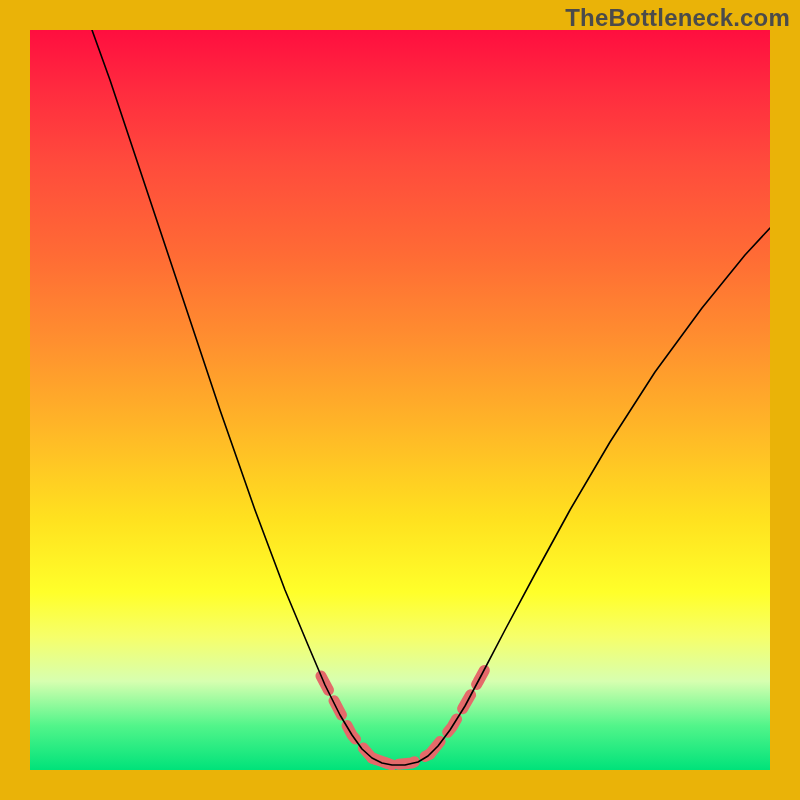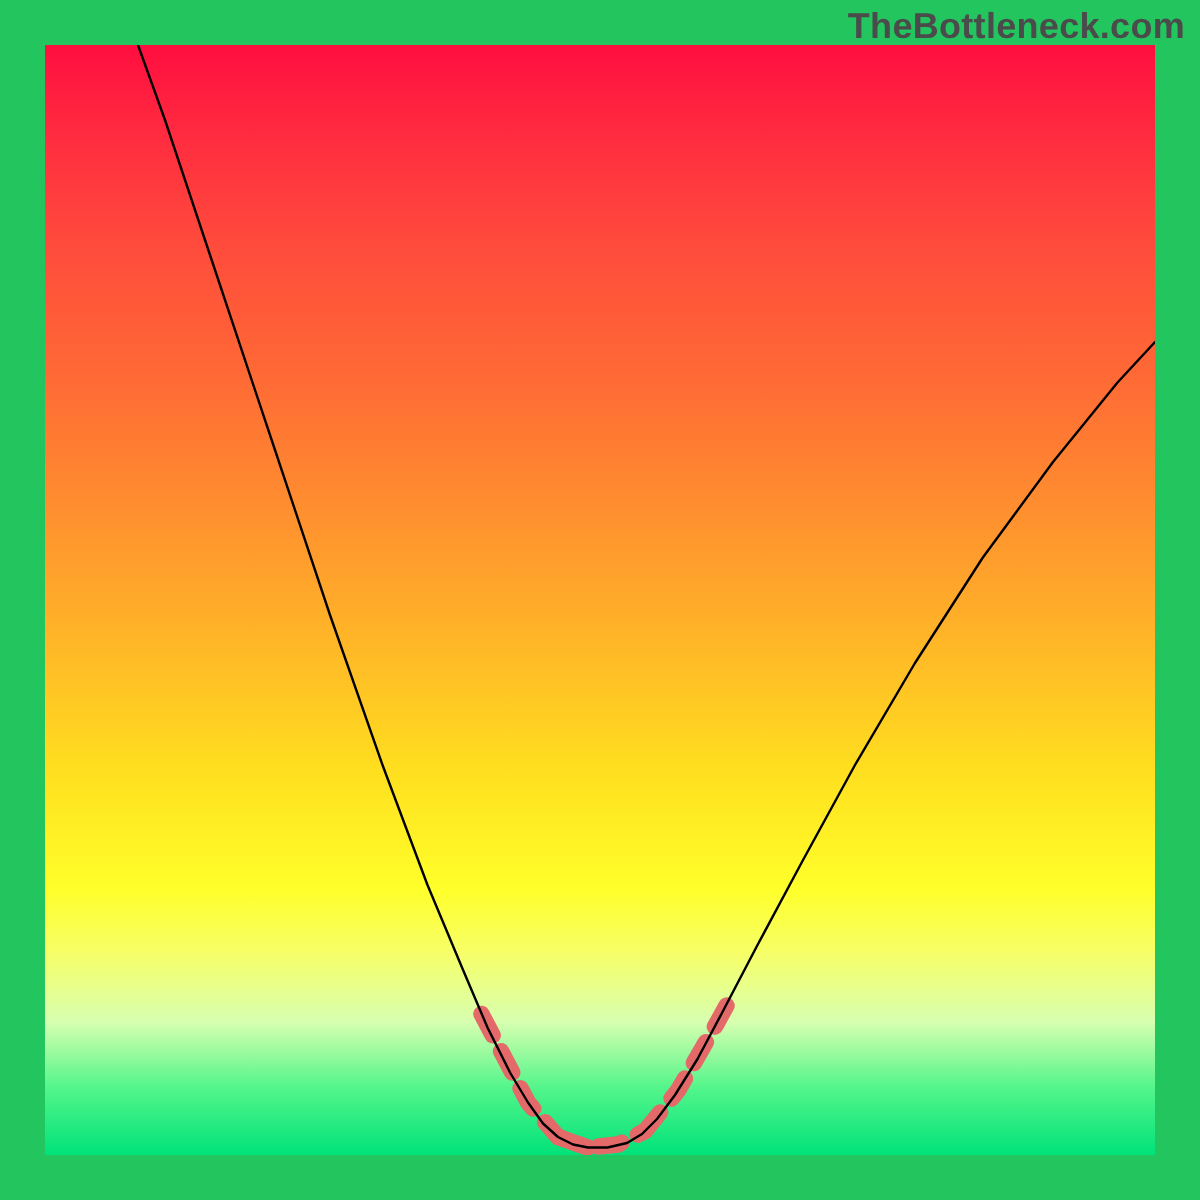--- a/index.html
+++ b/index.html
@@ -8,21 +8,21 @@
     width: 800px;
     height: 800px;
     background: #000;
     font-family: Arial, Helvetica, sans-serif;
     overflow: hidden;
   }
   .frame {
     position: relative;
     width: 800px;
     height: 800px;
-    background: #22c55e;
+    background: #eab308;
   }
   .watermark {
     position: absolute;
     top: 4px;
     right: 10px;
     color: #4b4b4b;
     font-size: 24px;
     font-weight: 600;
     letter-spacing: 0.2px;
     z-index: 30;

